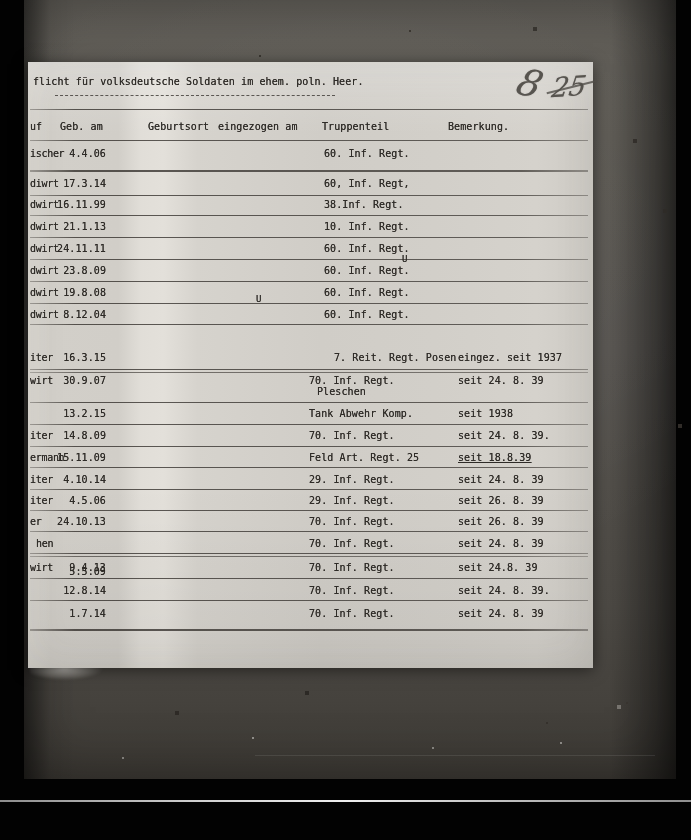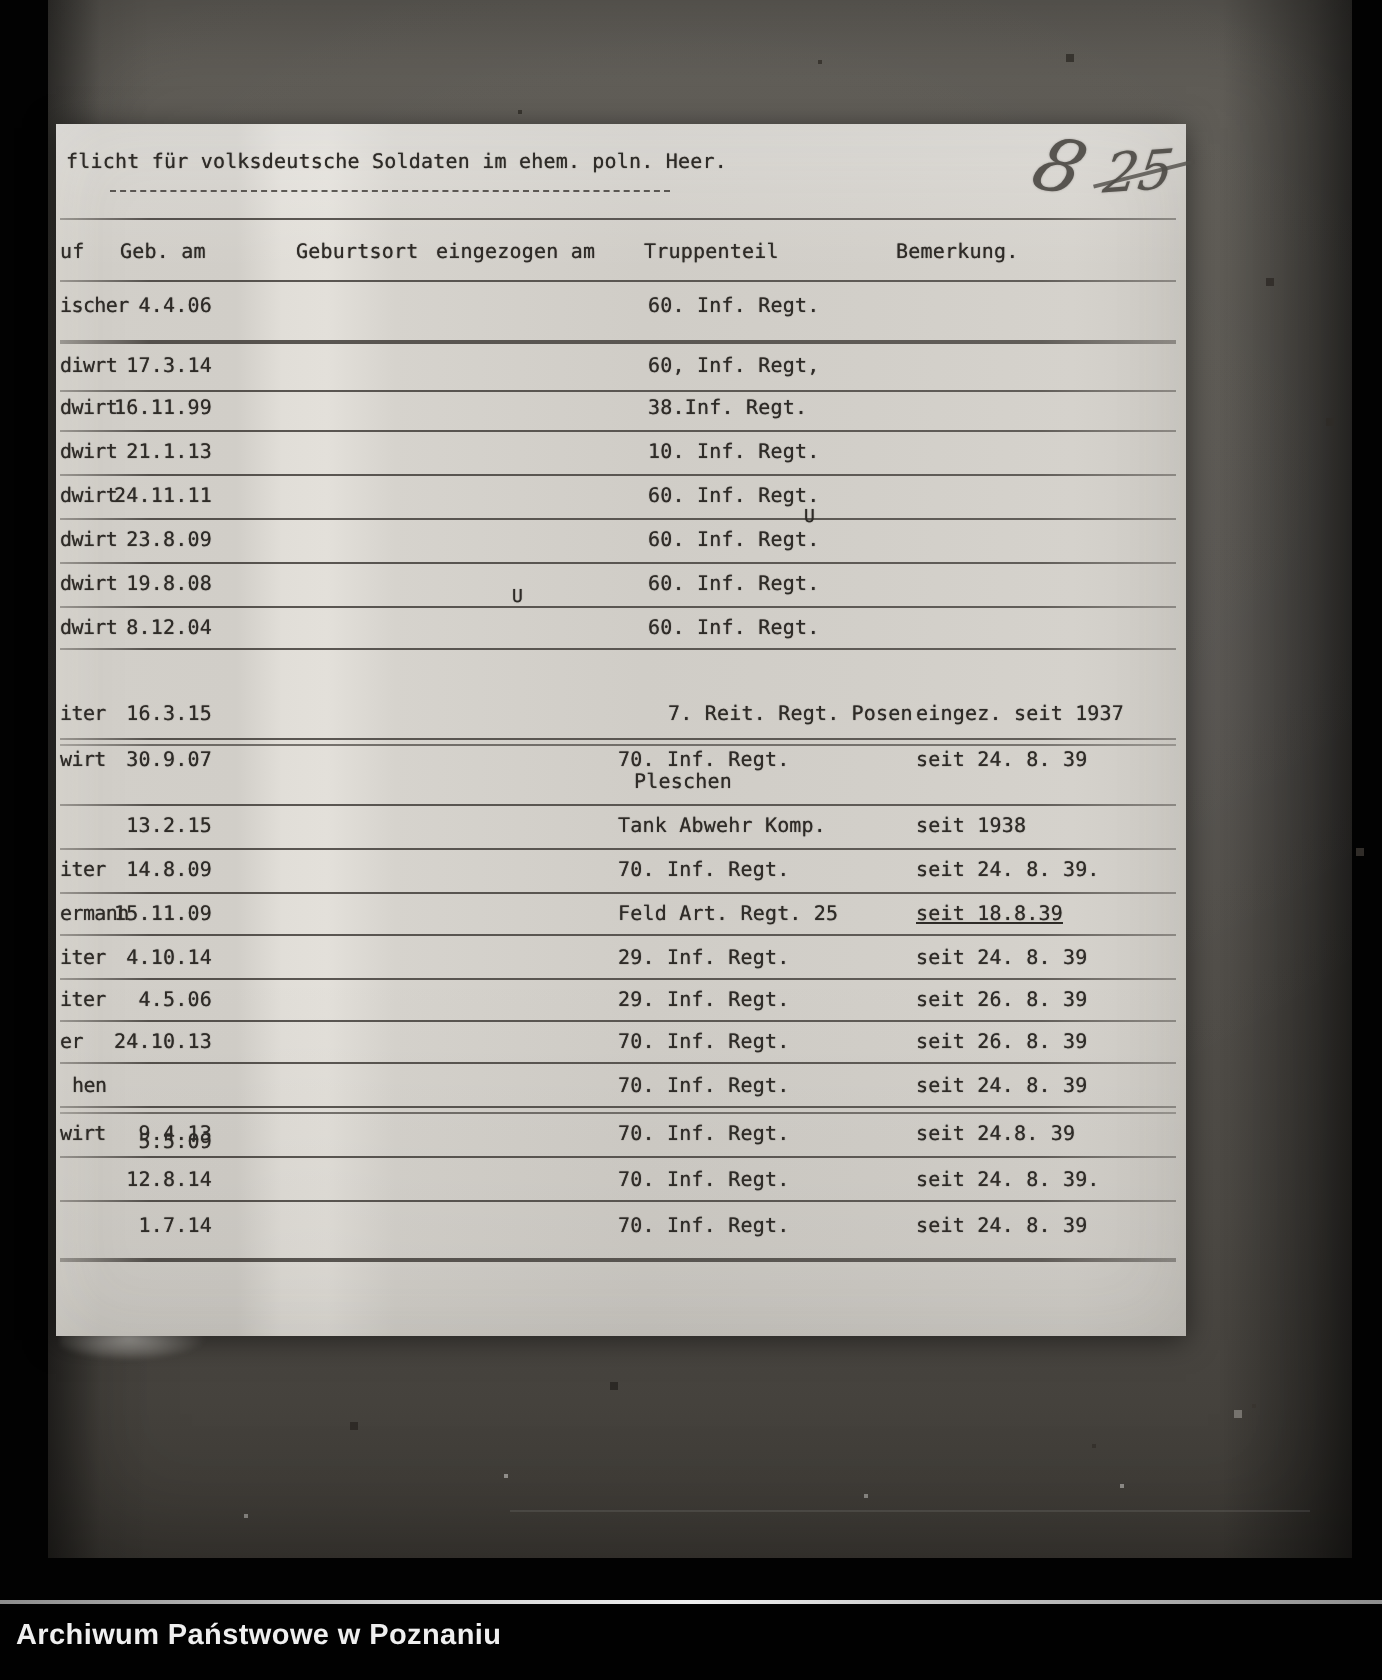--- a/index.html
+++ b/index.html
@@ -229,16 +229,13 @@
           <span class="tx" style="left: 430px; top: 546px;">seit 24. 8. 39</span>
           <div class="rule soft thick" style="top: 567px;"></div>
         </div>
       </div>
 
     <span class="tx" style="left:374px;top:191px;font-size:9px;">U</span>
     <span class="tx" style="left:228px;top:231px;font-size:9px;">U</span>
   </div>
 
   <div class="footer-rule"></div>
-  <div class="footer-bar">
-    <span class="footer-label">Archiwum Państwowe w Poznaniu</span>
-  </div>
 </div>
 
 </body></html>

